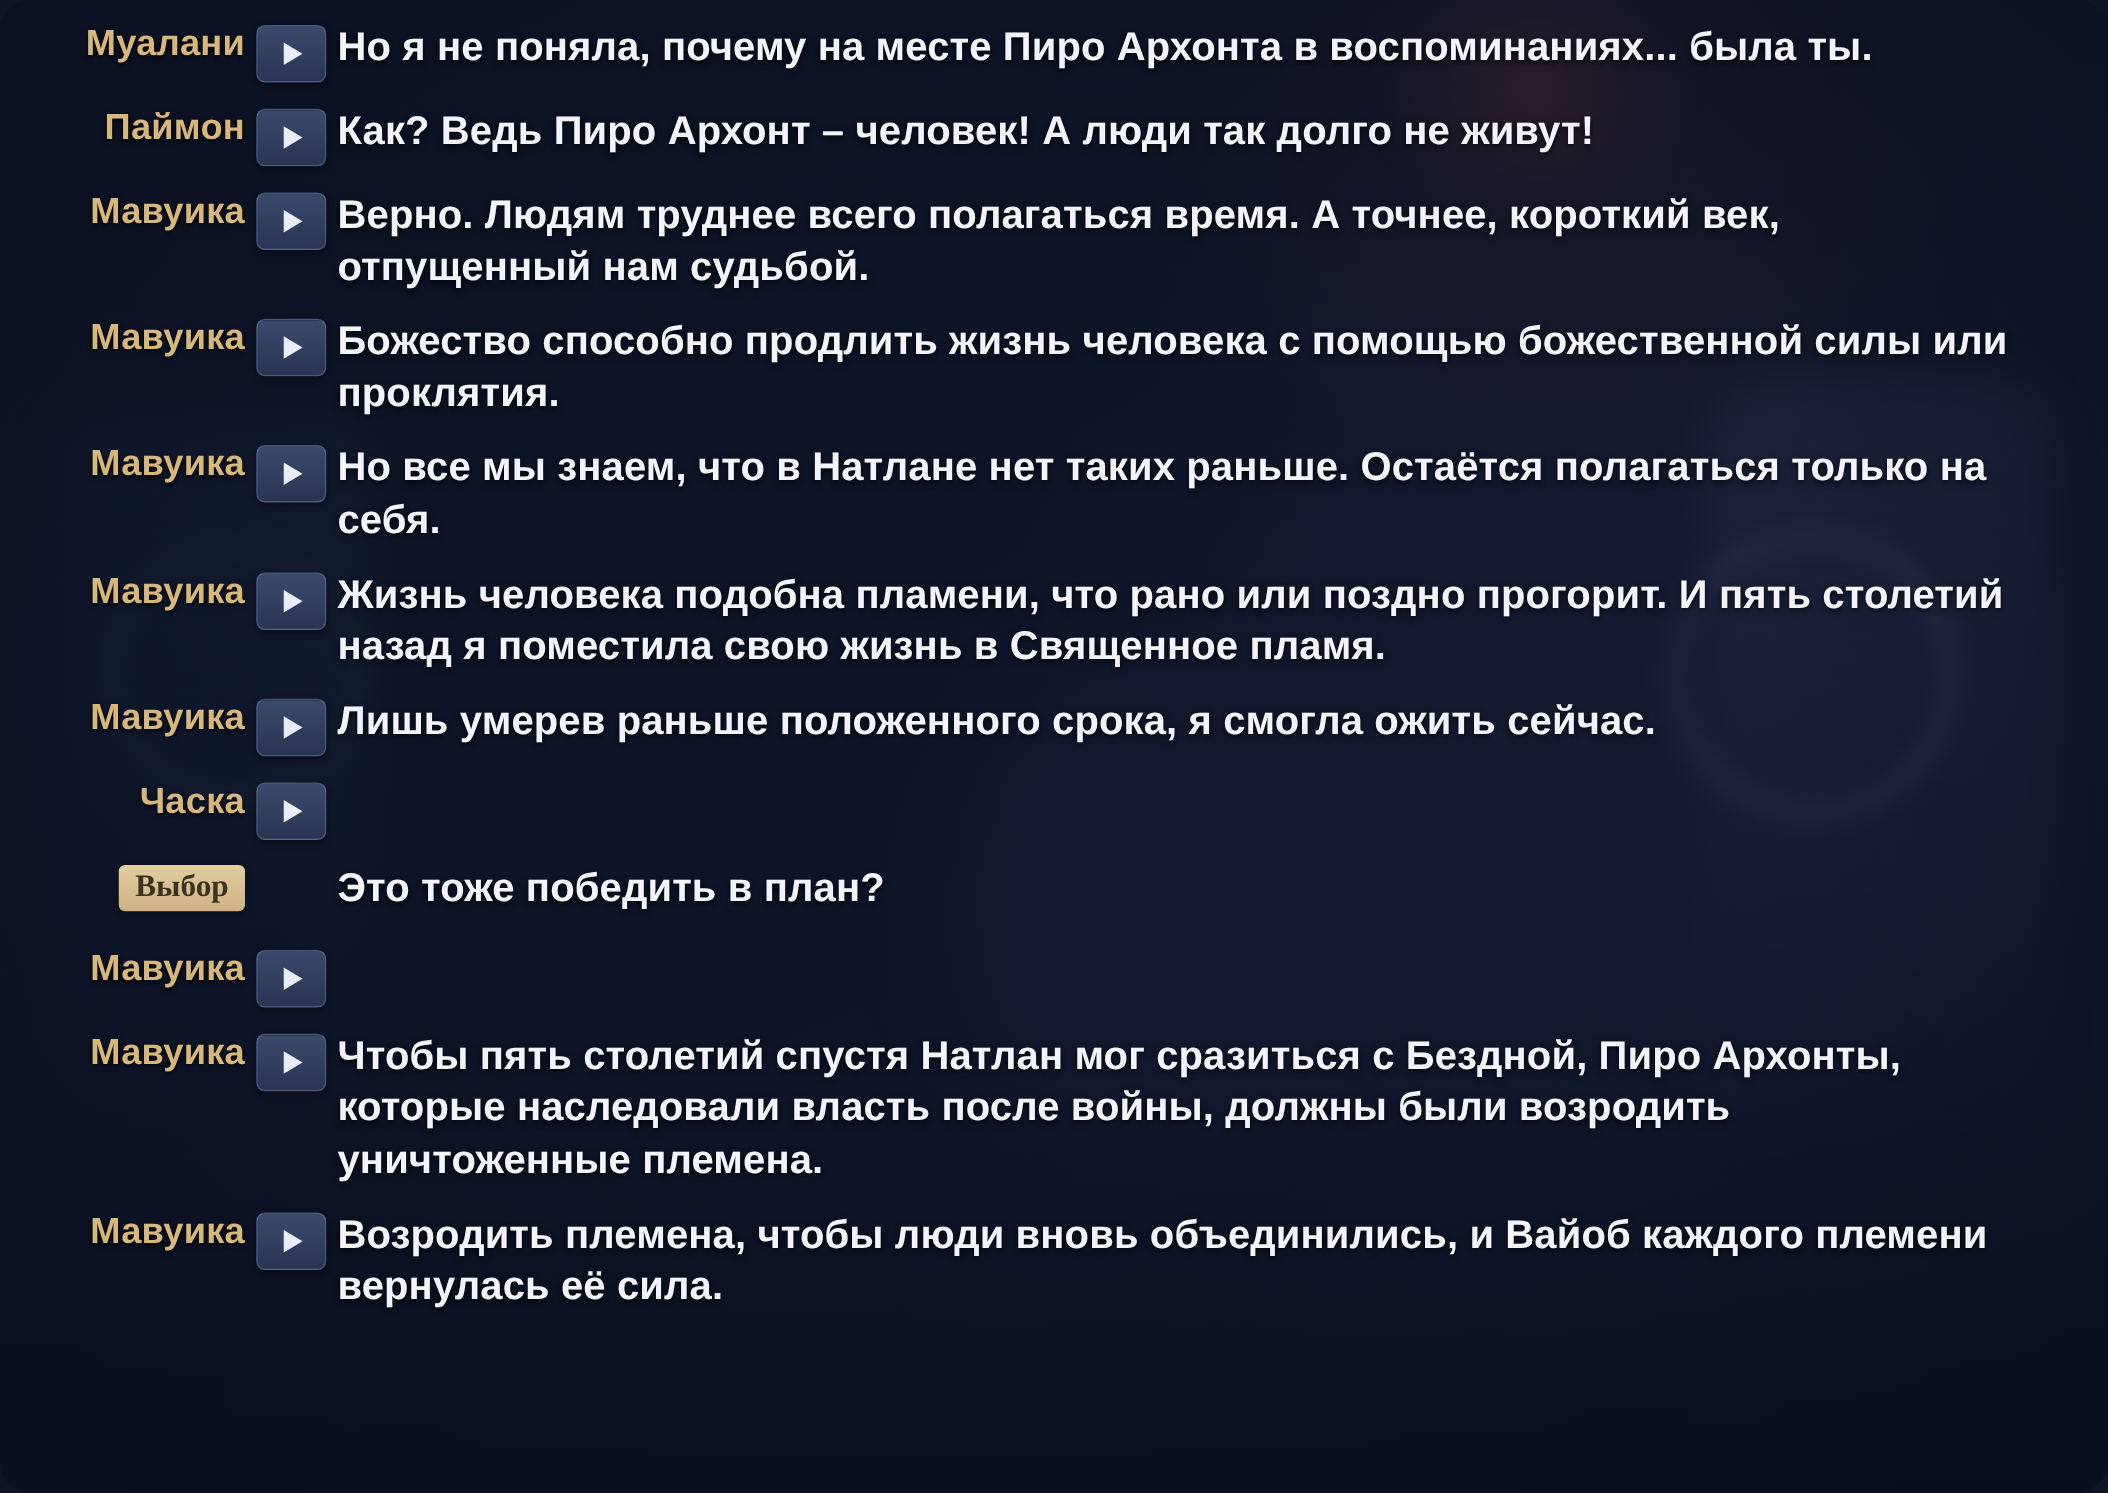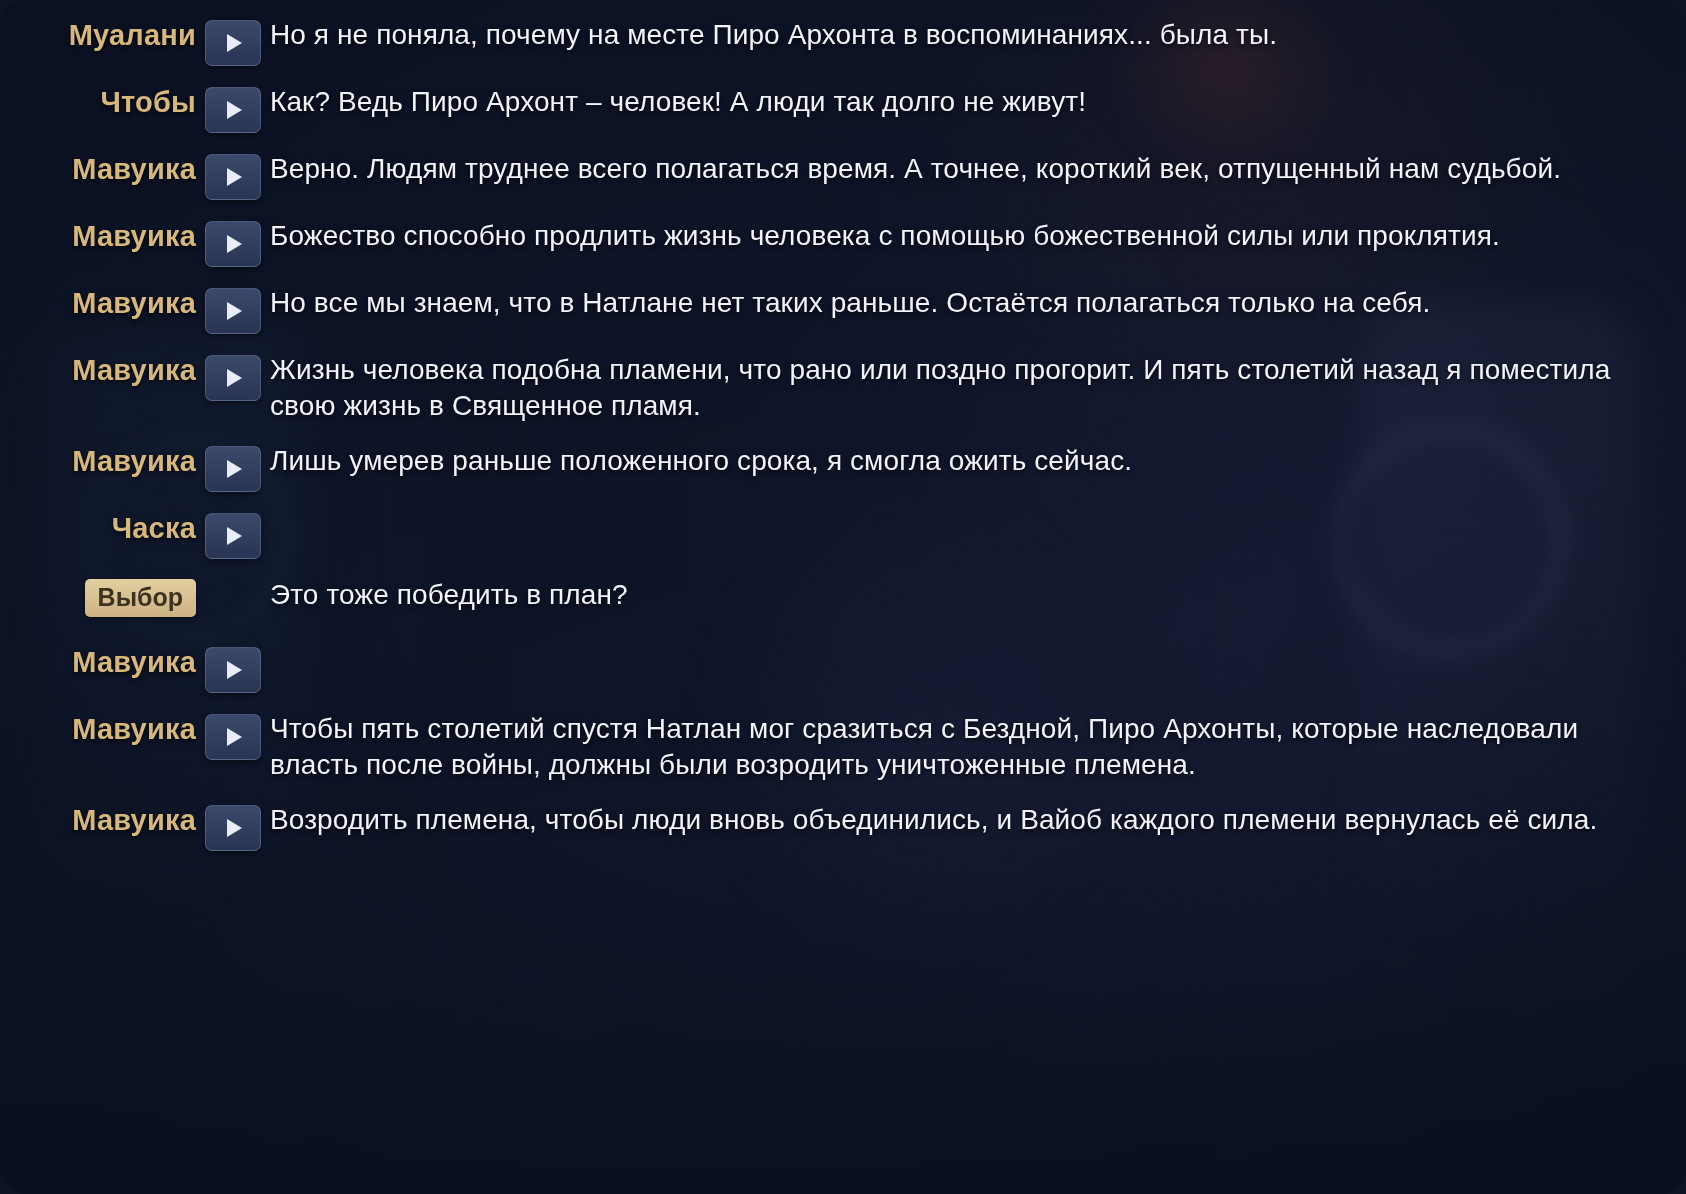--- a/index.html
+++ b/index.html
@@ -112,20 +112,21 @@
   .choice-badge {
     display: inline-block;
     background: linear-gradient(180deg, #e3cfa1, #cdb183);
     color: #3c3320;
     font-size: 25px;
     font-weight: bold;
     padding: 4px 13px 5px 13px;
     border-radius: 5px;
     box-shadow: 0 2px 5px rgba(0,0,0,0.45);
     white-space: nowrap;
+    font-family: Liberation Serif, serif;
   }
 
   .play-col {
     width: 74px;
     flex: 0 0 74px;
     display: flex;
     justify-content: center;
     padding-top: 3px;
   }
   .play-button {
@@ -148,22 +149,22 @@
     margin-left: 3px;
   }
   .play-col.empty .play-button { visibility: hidden; }
 
   .text-col {
     flex: 1 1 auto;
     padding-right: 70px;
   }
   .line-text {
     color: #f2f4fa;
-    font-size: 28px;
-    font-weight: normal;
+    font-size: 32px;
+    font-weight: bold;
     line-height: 1.30;
     text-shadow: 0 2px 5px rgba(0,0,0,0.75);
     letter-spacing: 0.1px;
   }
 </style>
 </head>
 <body>
 
 <div id="screen">
 
@@ -183,21 +184,21 @@
         <div class="play-col">
           <div class="play-button">
             <div class="tri"></div>
           </div>
         </div>
         <div class="text-col">
           <div class="line-text">Но я не поняла, почему на месте Пиро Архонта в воспоминаниях... была ты.</div>
         </div>
       </div>
       <div class="log-row">
-        <div class="speaker-col"><span class="speaker-name">Чтобы</span></div>
+        <div class="speaker-col"><span class="speaker-name">Паймон</span></div>
         <div class="play-col">
           <div class="play-button">
             <div class="tri"></div>
           </div>
         </div>
         <div class="text-col">
           <div class="line-text">Как? Ведь Пиро Архонт – человек! А люди так долго не живут!</div>
         </div>
       </div>
       <div class="log-row">

